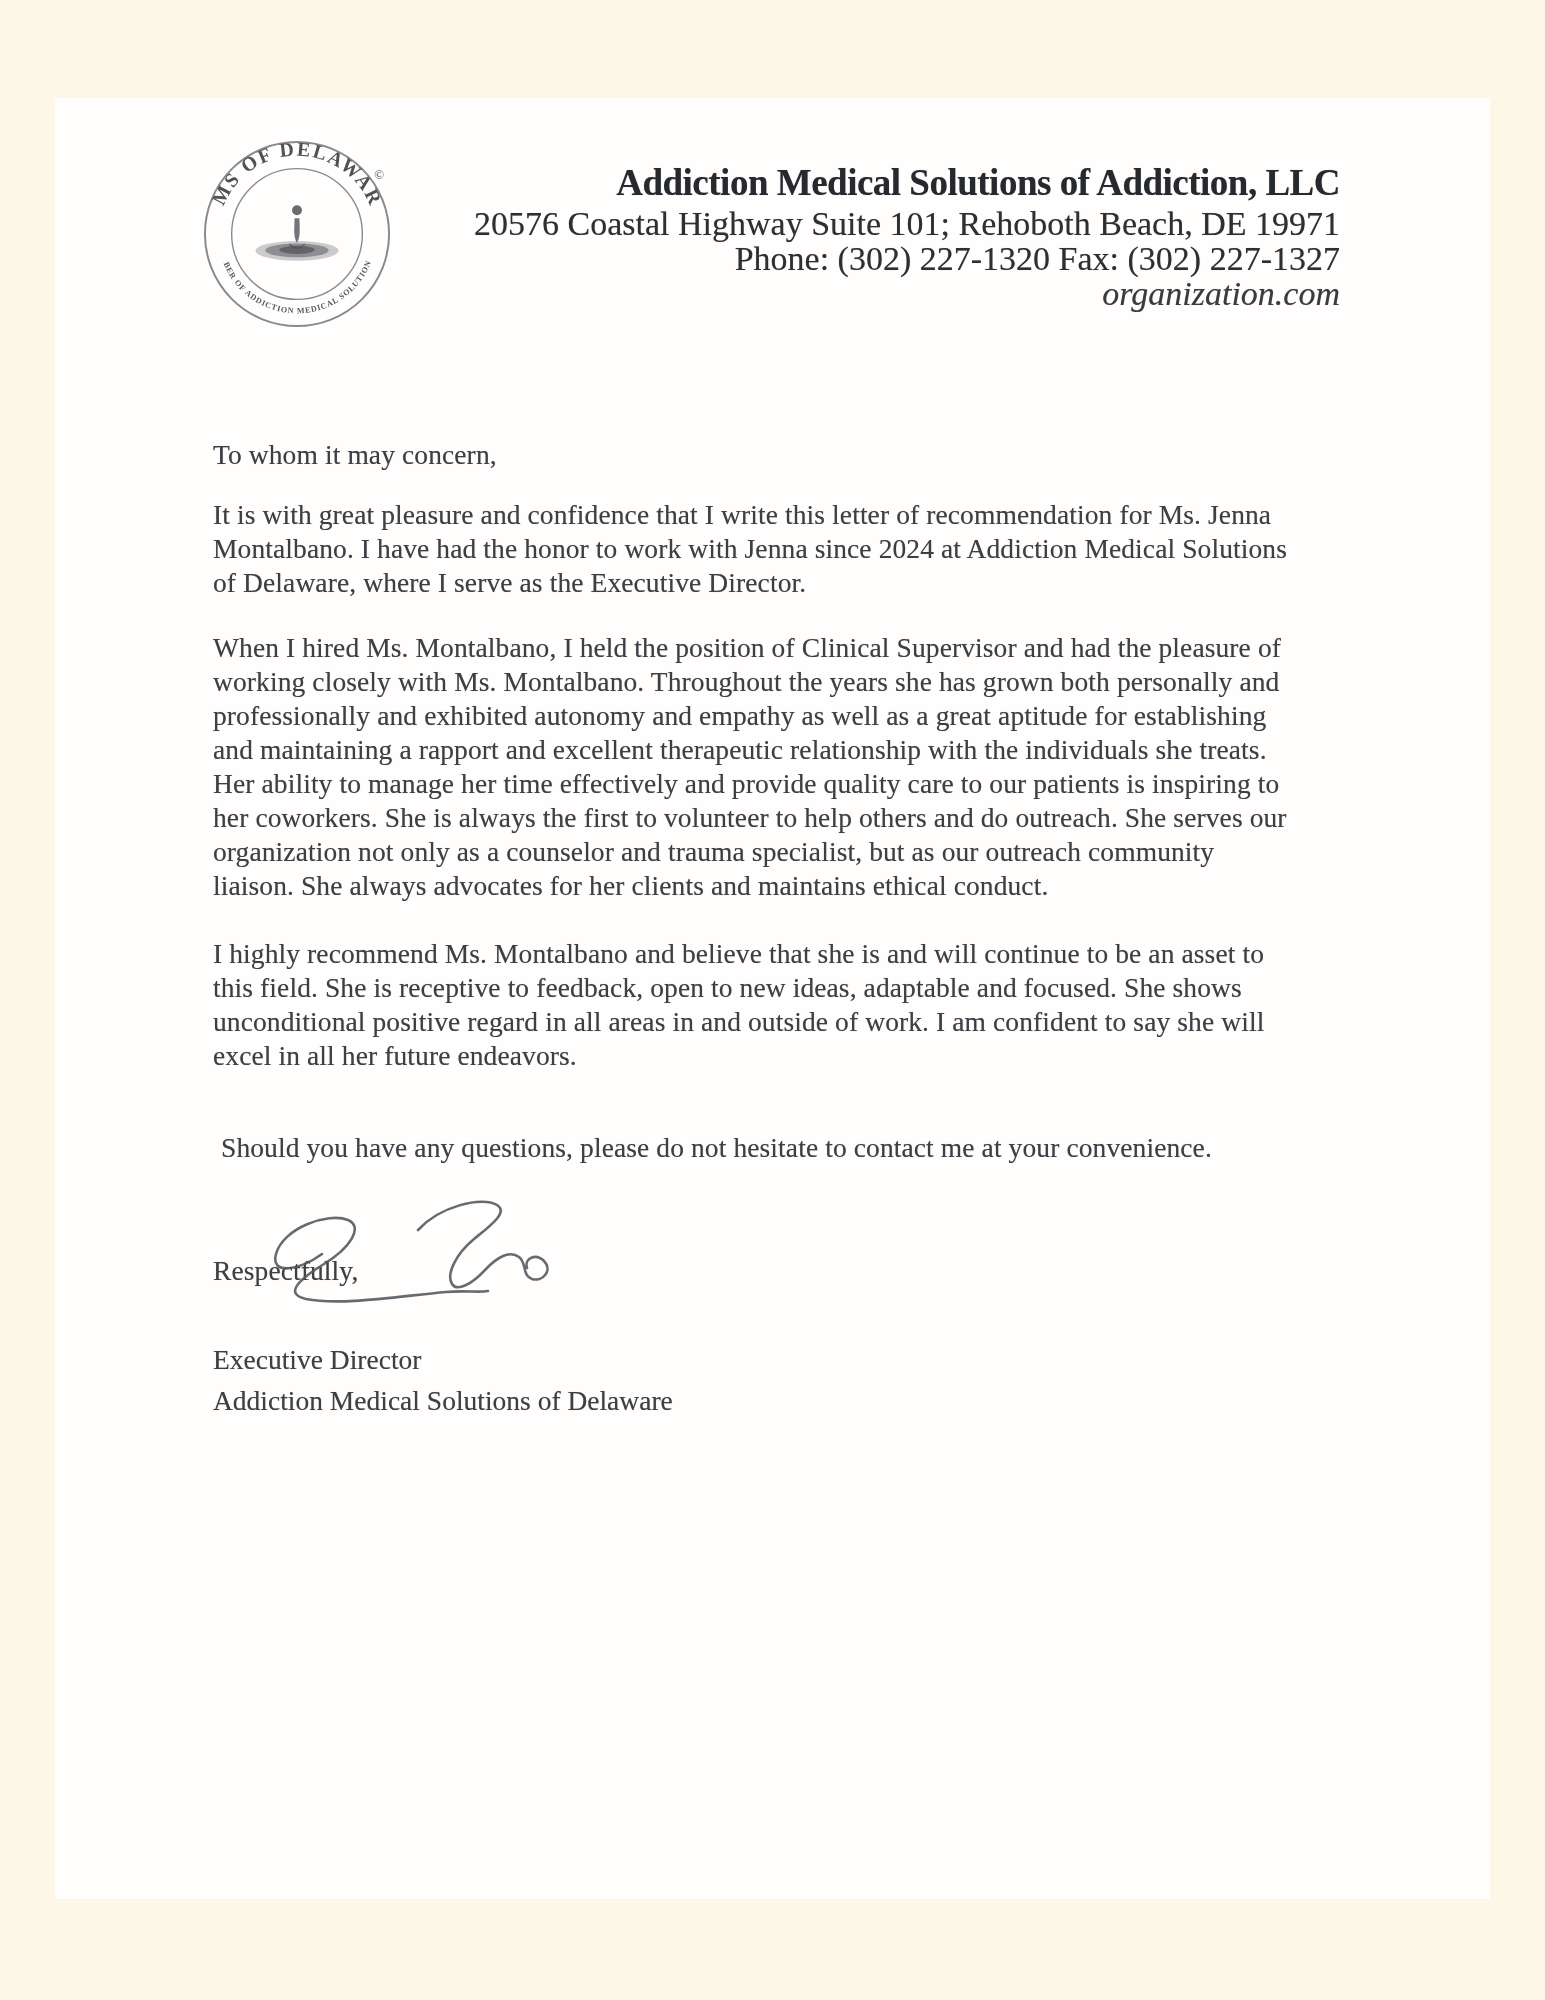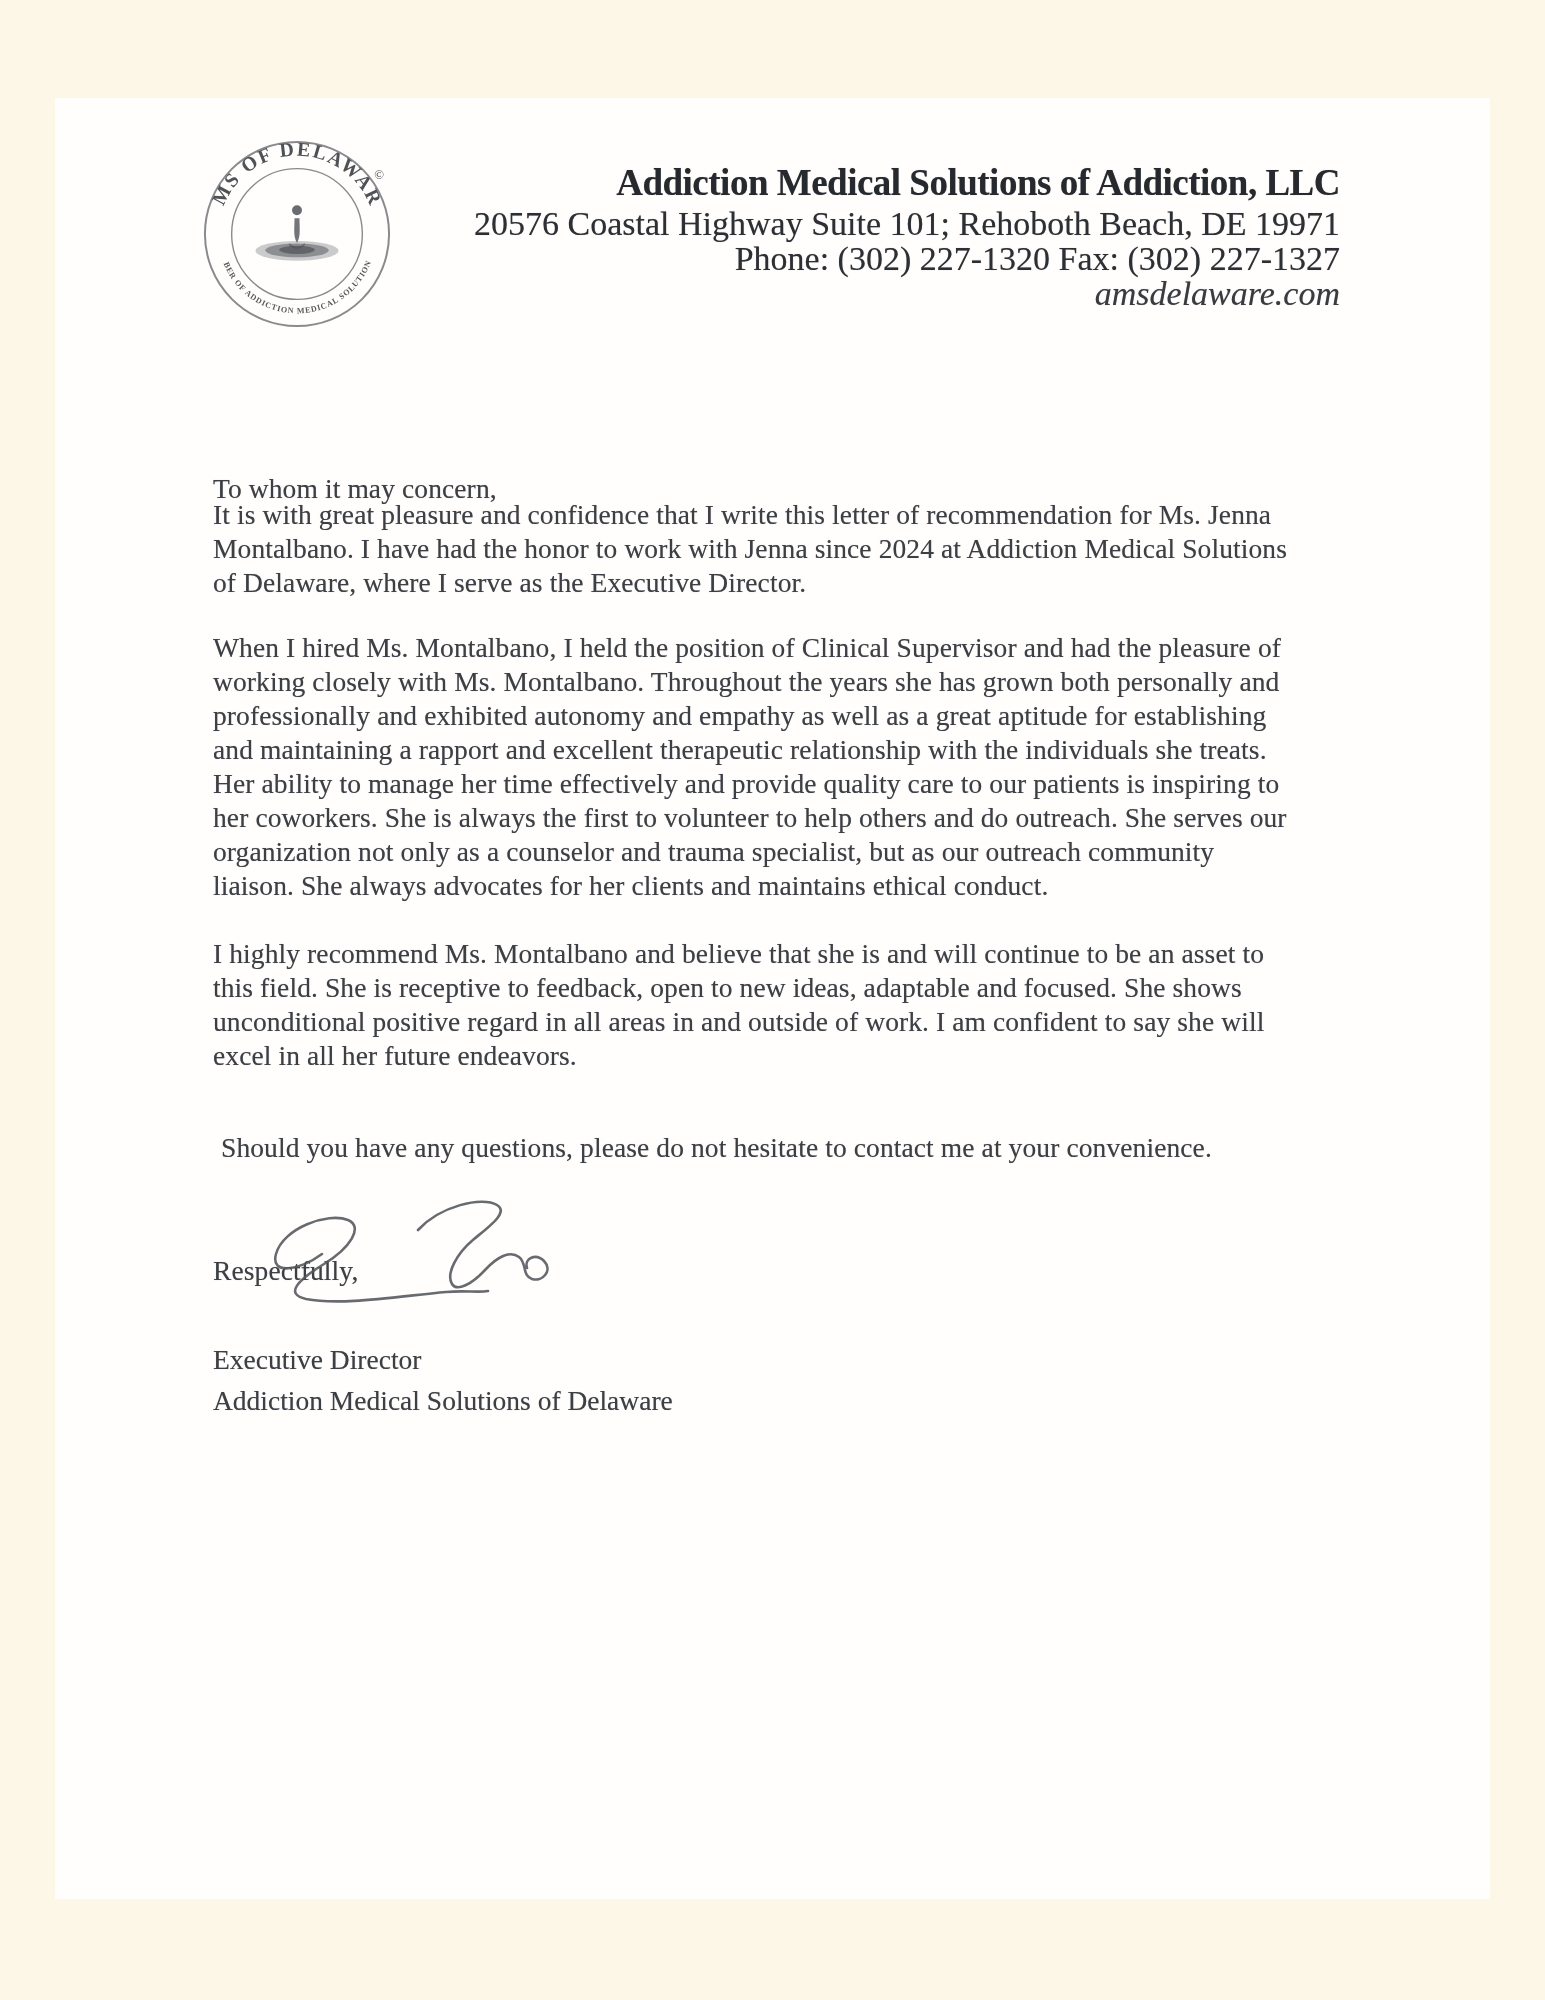--- a/index.html
+++ b/index.html
@@ -30,21 +30,21 @@
   .header-line.site{font-style:italic;color:#383b40;}
   .body-text{
     position:absolute;left:213px;
     font-size:27.5px;line-height:34px;
     color:#3c3f44;
     text-shadow:0 0 .7px rgba(70,72,76,.5);
     letter-spacing:.1px;
     white-space:pre;
     margin:0;
   }
-  .salutation{top:438px;margin-top:34px;}
+  .salutation{top:438px;}
   .para-1{top:498px;}
   .para-2{top:631px;}
   .para-3{top:937px;}
   .para-4{top:1131px;margin-left:8px;}
   .closing{top:1234px;margin-top:20px;}
   .signature{position:absolute;left:250px;top:1192px;width:310px;height:118px;}
   .sig-block{
     position:absolute;left:213px;top:1339px;
     font-size:27.5px;line-height:41px;
     color:#3c3f44;text-shadow:0 0 .7px rgba(70,72,76,.5);
@@ -78,21 +78,21 @@
       <ellipse cx="100" cy="116.5" rx="32" ry="7" fill="#4f5257" opacity="0.5"></ellipse>
       <ellipse cx="100" cy="116" rx="18" ry="4.2" fill="#3f4247" opacity="0.55"></ellipse>
       <path d="M 92 110 Q 100 118 108 110" fill="none" stroke="#4f5257" stroke-width="1.6" opacity="0.6"></path>
     </g>
   </svg>
 
   <div class="header-block">
     <div class="company-name">Addiction Medical Solutions of Addiction, LLC</div>
     <div class="header-line">20576 Coastal Highway Suite 101; Rehoboth Beach, DE 19971</div>
     <div class="header-line">Phone: (302) 227-1320 Fax: (302) 227-1327</div>
-    <div class="header-line site">amsdelaware.com</div>
+    <div class="header-line site">organization.com</div>
   </div>
 
   <p class="body-text salutation">To whom it may concern,</p>
   <p class="body-text para-1">It is with great pleasure and confidence that I write this letter of recommendation for Ms. Jenna
 Montalbano. I have had the honor to work with Jenna since 2024 at Addiction Medical Solutions
 of Delaware, where I serve as the Executive Director.</p>
   <p class="body-text para-2">When I hired Ms. Montalbano, I held the position of Clinical Supervisor and had the pleasure of
 working closely with Ms. Montalbano. Throughout the years she has grown both personally and
 professionally and exhibited autonomy and empathy as well as a great aptitude for establishing
 and maintaining a rapport and excellent therapeutic relationship with the individuals she treats.

